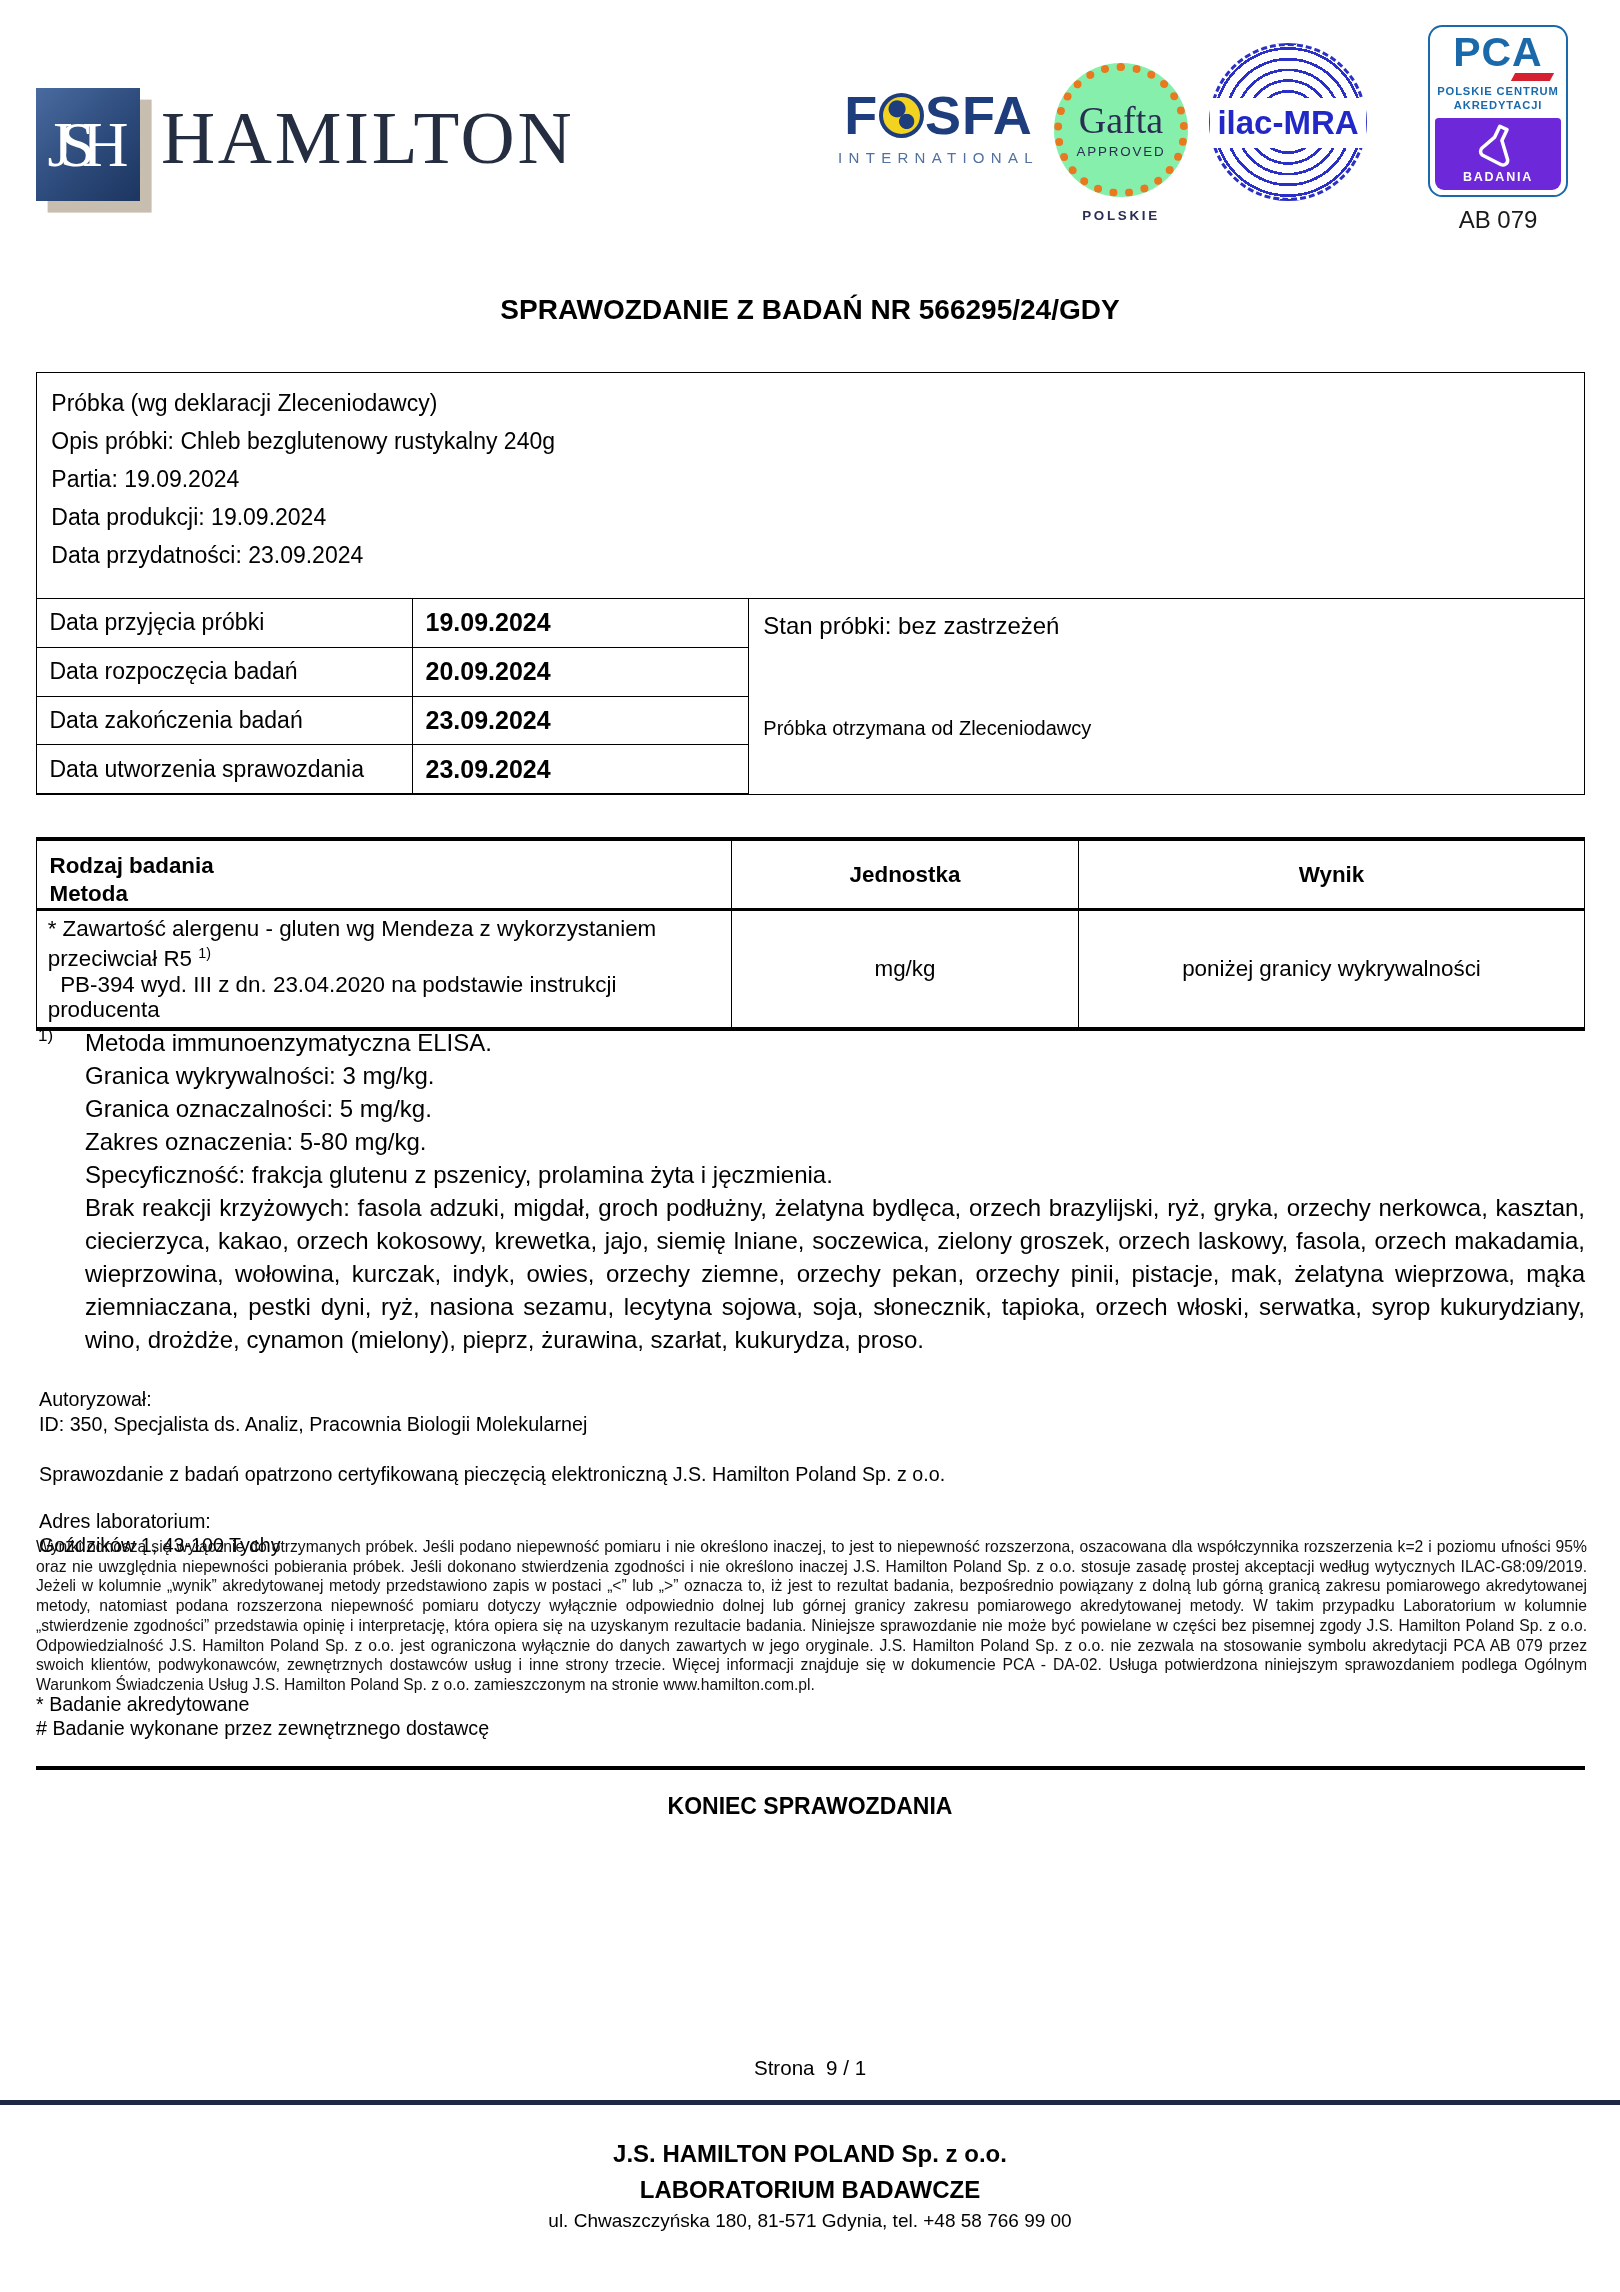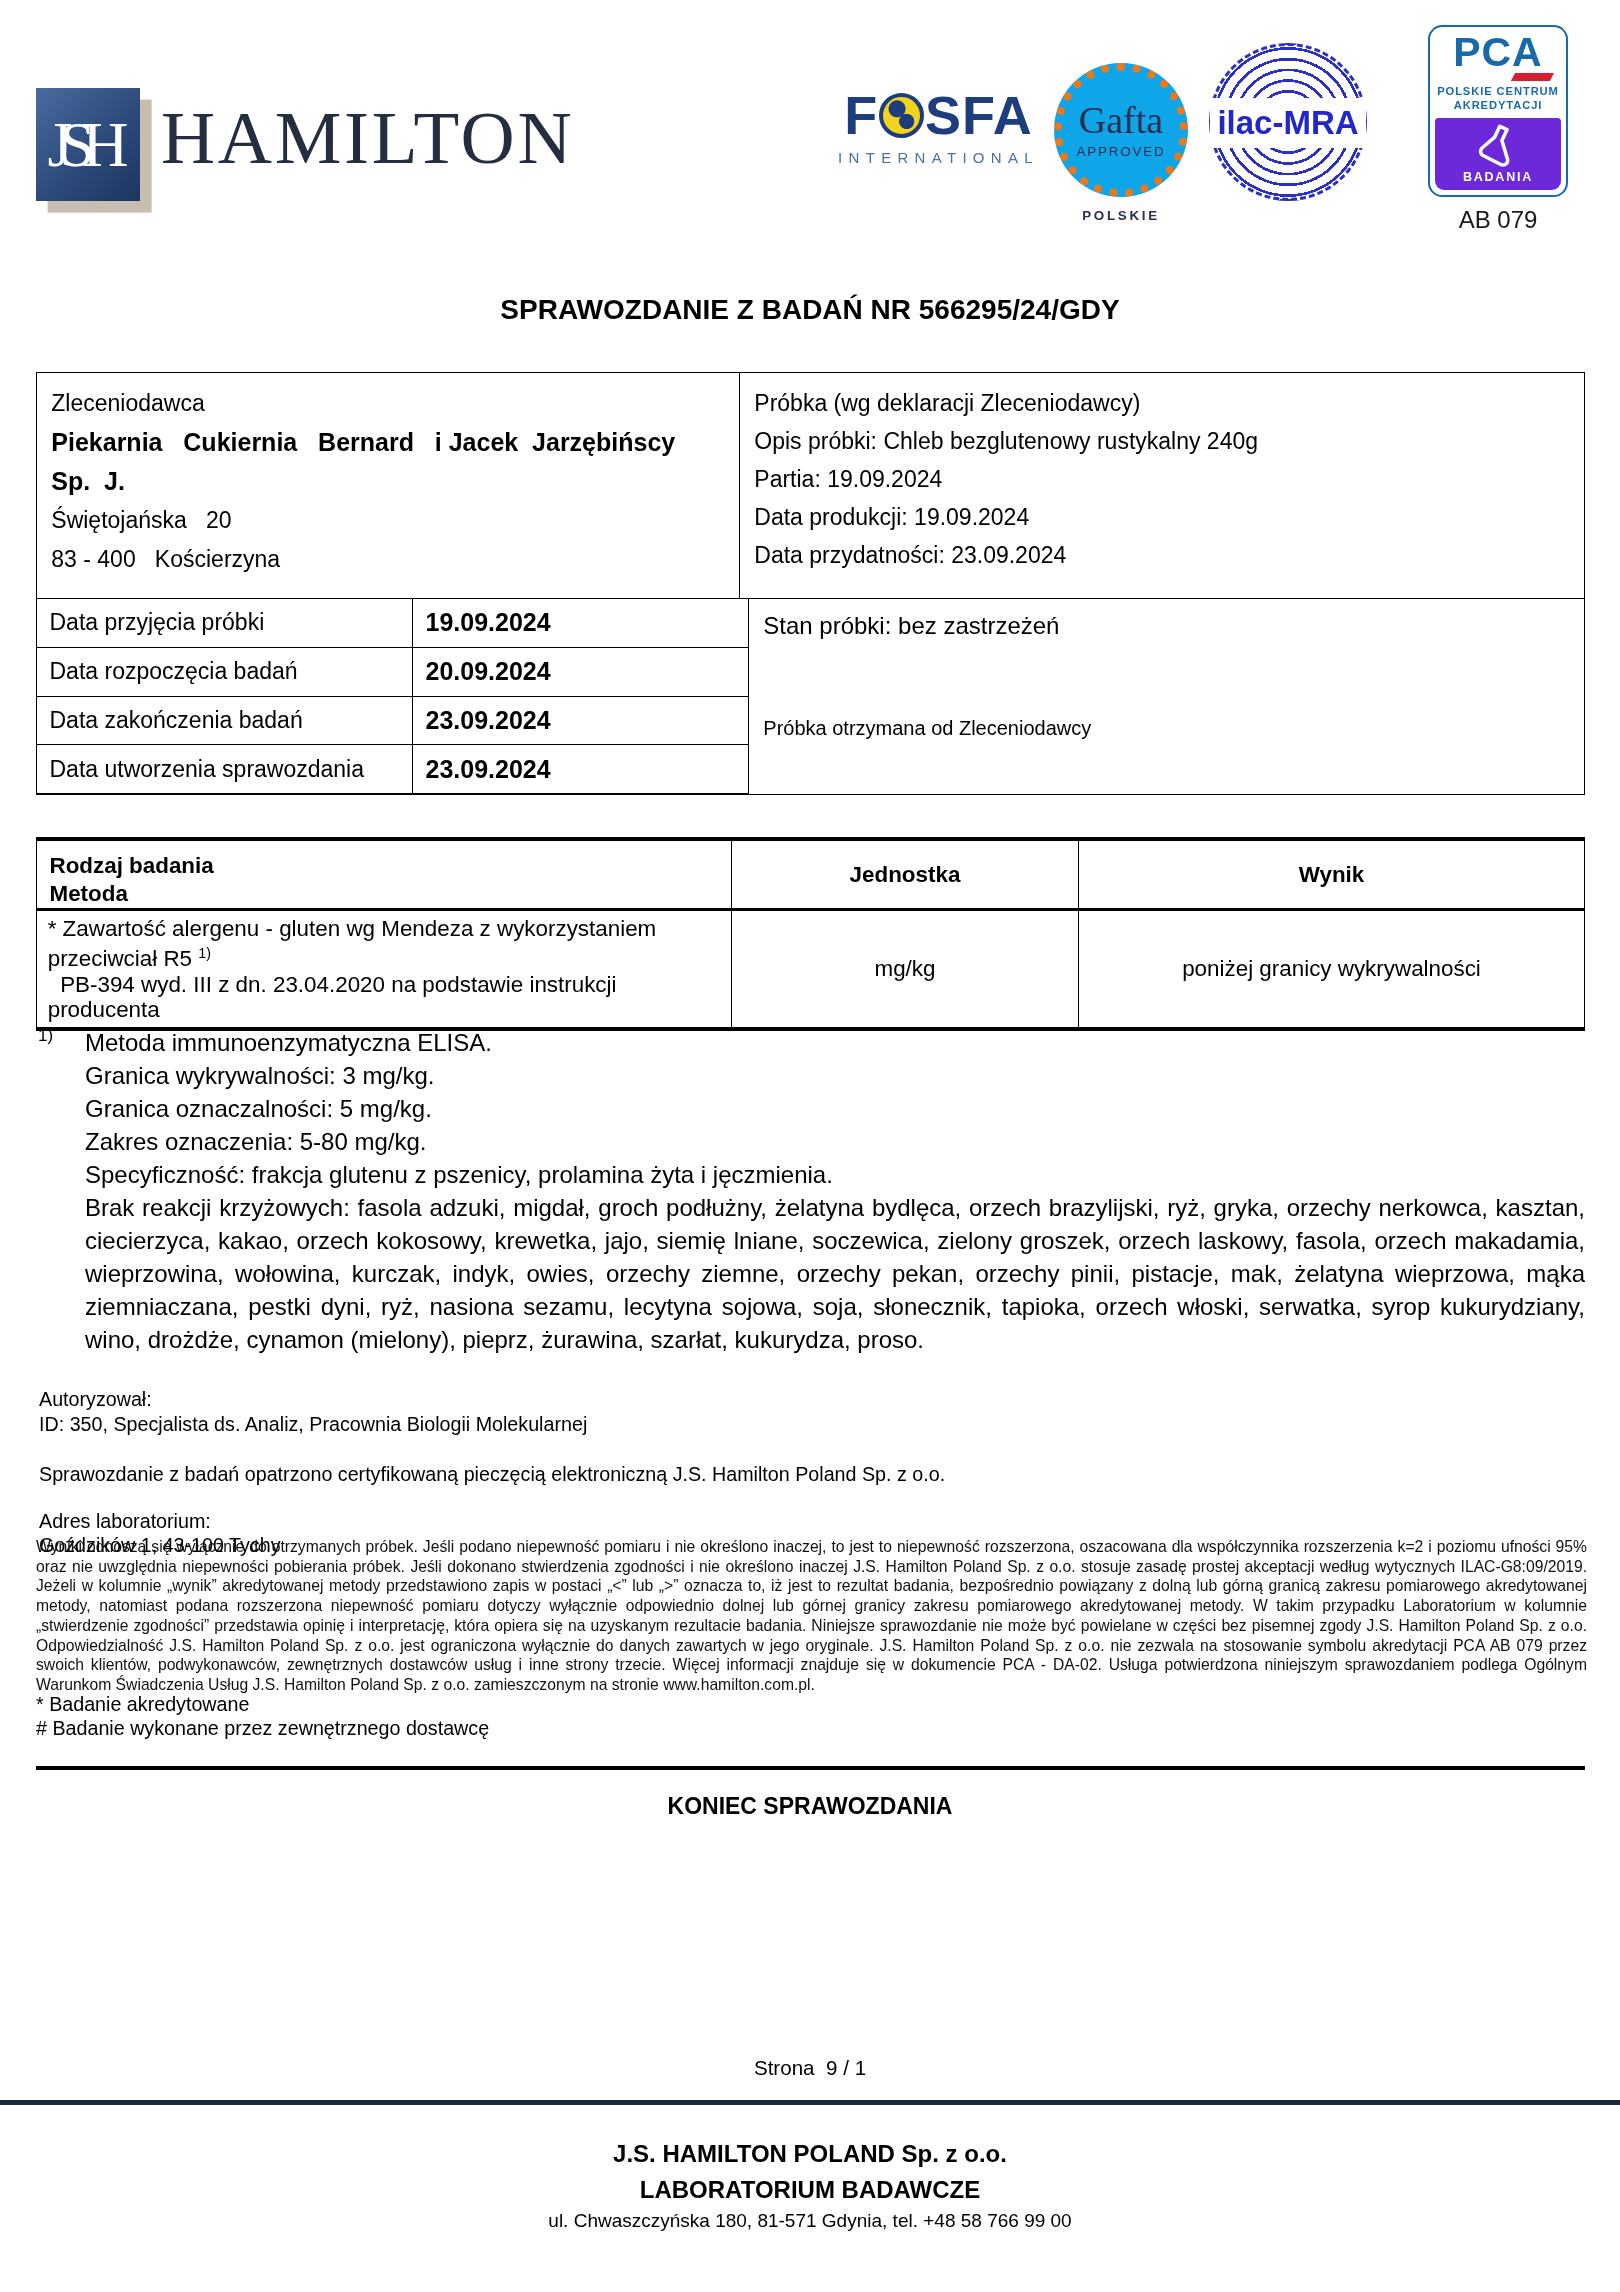--- a/index.html
+++ b/index.html
@@ -28,21 +28,21 @@
   .fosfa-globe { display:inline-block; width:45px; height:45px; border-radius:50%;
     background:
       radial-gradient(circle at 38% 32%, #1d3d7c 0 8px, transparent 9px),
       radial-gradient(circle at 64% 66%, #1d3d7c 0 7.2px, transparent 8px),
       #f2d320;
     border:4.5px solid #1d3d7c; vertical-align:-3.6px; margin:0 0.9px; }
   .fosfa-sub { margin-top:7.2px; font-size:15px; letter-spacing:6.3px; color:#50709f; }
 
   .gafta { position:absolute; left:1051px; top:63px; width:140px; text-align:center; }
   .gafta-ring { width:134px; height:134px; margin:0 auto; border-radius:50%;
-    border:8px dotted #e8791f; background:#0ea5e9;
+    border:8px dotted #e8791f; background:#86efac;
     display:flex; flex-direction:column; align-items:center; justify-content:center; }
   .gafta-name { font-family:"Liberation Serif", serif; font-size:38px; color:#2a2e52; line-height:1; }
   .gafta-approved { font-size:13.4px; letter-spacing:1.8px; color:#2a2e52; margin-top:5.4px; }
   .gafta-analyst { margin-top:10.7px; font-size:13.4px; font-weight:bold; letter-spacing:2.7px; color:#2a2e52; }
 
   .ilac { position:absolute; left:1209px; top:43px; }
   .ilac-seal { width:158px; height:158px; border-radius:50%;
     border:3.6px dashed #2a2fc6;
     background:repeating-radial-gradient(circle at 50% 50%, #ffffff 0 8px, #2a2fc6 8px 10.7px);
     position:relative; }
@@ -174,27 +174,20 @@
         </svg>
         <div class="pca-badania">BADANIA</div>
       </div>
     </div>
     <div class="pca-cert">AB 079</div>
   </div>
 
   <div class="report-title">SPRAWOZDANIE Z BADAŃ NR 566295/24/GDY</div>
 
   <div class="info-table">
-    <div class="info-left">
-      <div class="info-line">Zleceniodawca</div>
-      <div class="client-name pre">Piekarnia   Cukiernia   Bernard   i Jacek  Jarzębińscy</div>
-      <div class="client-name pre">Sp.  J.</div>
-      <div class="info-line pre">Świętojańska   20</div>
-      <div class="info-line pre">83 - 400   Kościerzyna</div>
-    </div>
     <div class="info-right">
       <div class="sample-line">Próbka (wg deklaracji Zleceniodawcy)</div>
       <div class="sample-line">Opis próbki: Chleb bezglutenowy rustykalny 240g</div>
       <div class="sample-line">Partia: 19.09.2024</div>
       <div class="sample-line">Data produkcji: 19.09.2024</div>
       <div class="sample-line">Data przydatności: 23.09.2024</div>
     </div>
   </div>
 
   <div class="dates-table">

